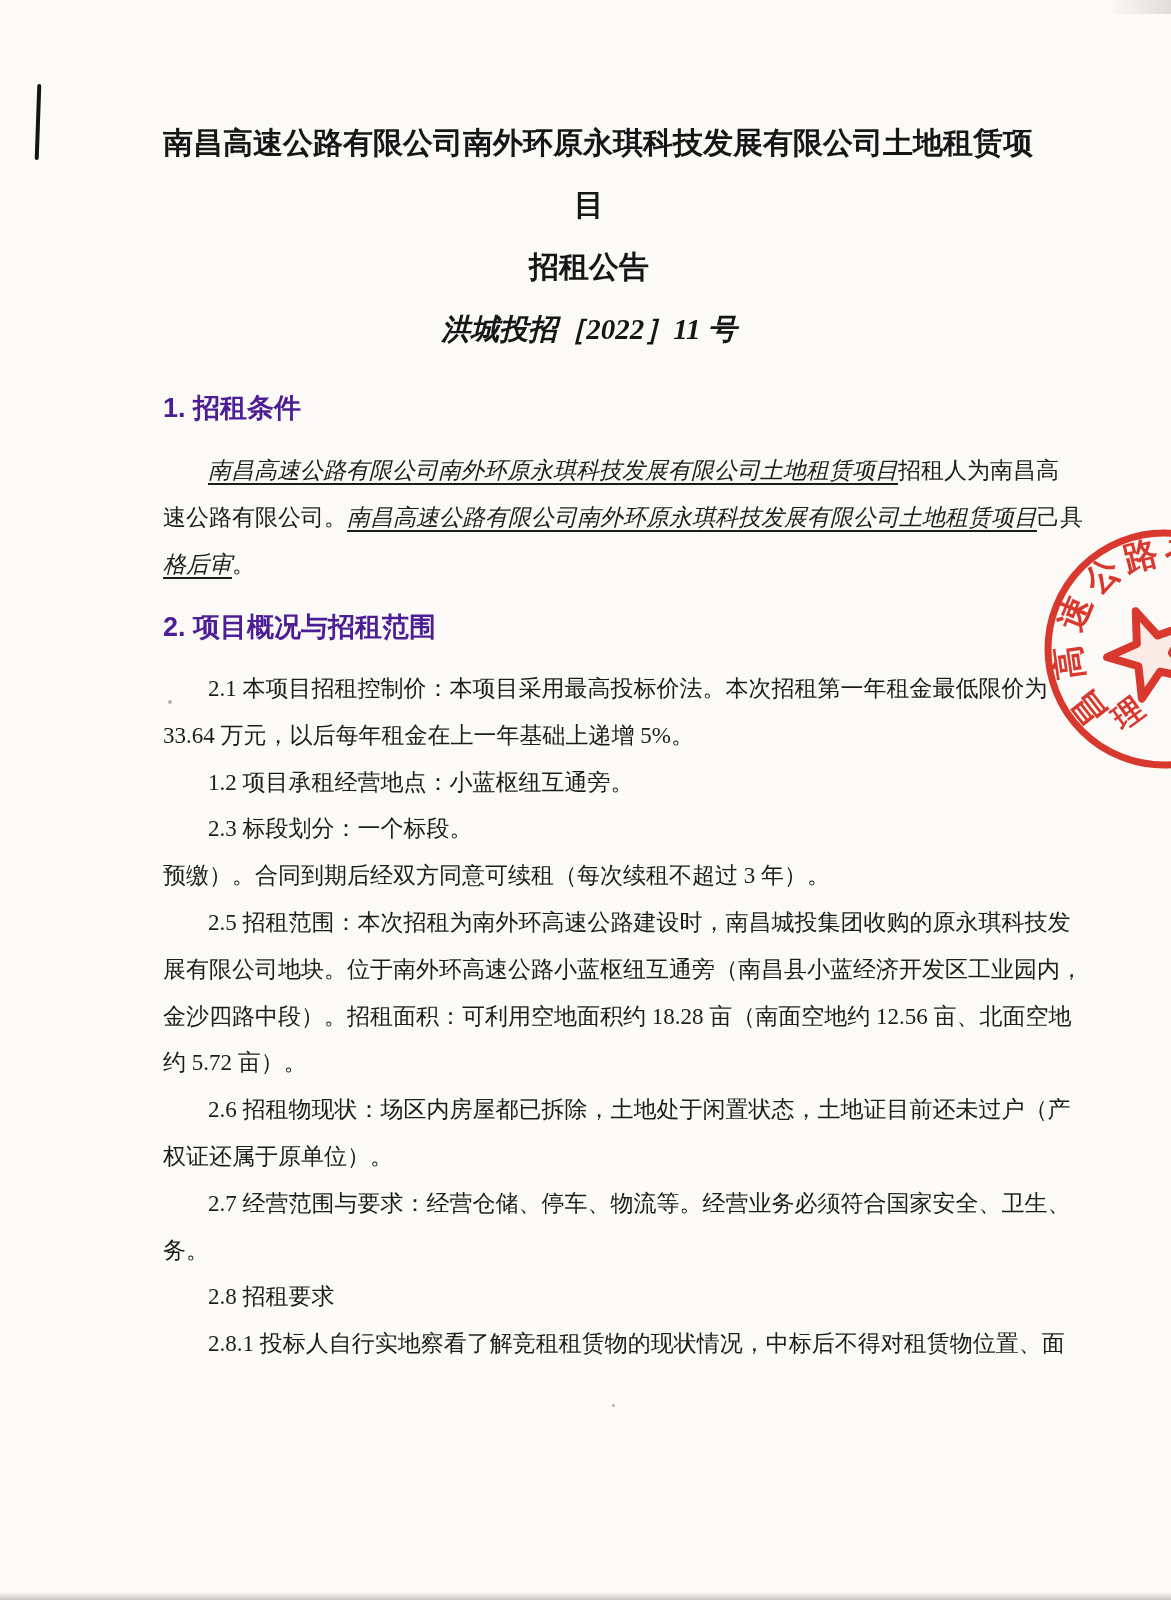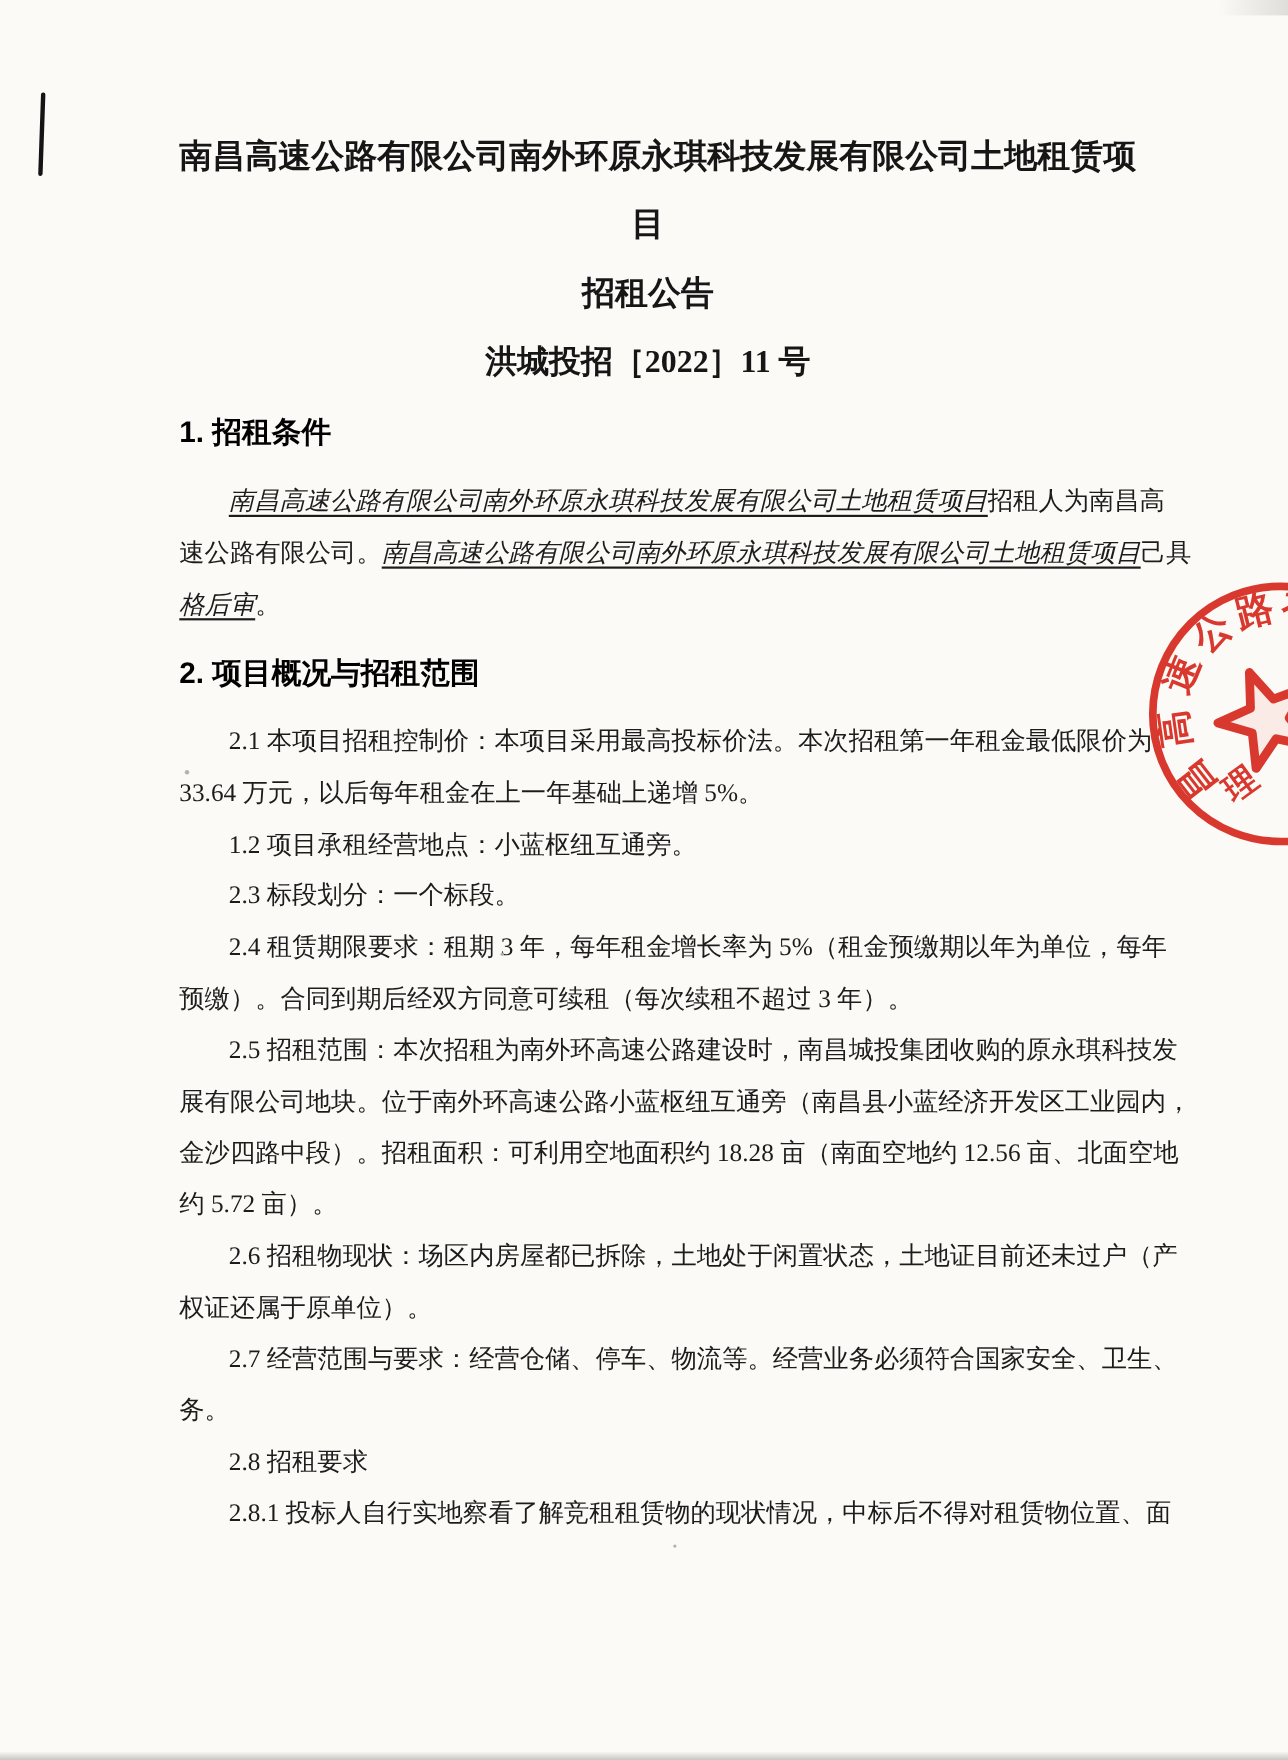--- a/index.html
+++ b/index.html
@@ -16,25 +16,25 @@
     background:#141414;border-radius:3px;transform:rotate(2deg);
   }
   .content{position:absolute;left:163px;top:0;width:852px;}
   .doc-title{
     padding-top:112px;
     font-family:"Liberation Sans","DejaVu Sans",sans-serif;
     font-weight:bold;font-size:30px;line-height:62px;
     text-align:center;color:#161616;
   }
   .t-line{white-space:nowrap;}
-  .doc-num{font-family:"Liberation Serif","DejaVu Serif",serif;font-size:29px;}
+  .doc-num{font-family:"Liberation Serif","DejaVu Serif",serif;font-size:29px;font-style:italic;}
   .sec-h{
-    margin:19px 0 0 0;
+    margin:34px 0 0 0;
     font-family:"Liberation Sans","DejaVu Sans",sans-serif;
-    font-weight:bold;font-size:27px;line-height:28px;color:#000000;
+    font-weight:bold;font-size:27px;line-height:28px;color:#4c1d95;
     white-space:nowrap;
   }
   .sec-h.second{margin-top:25px;}
   .para{font-size:23px;}
   .para.p1{margin-top:25px;line-height:47px;}
   .para.p2{margin-top:25px;line-height:46.8px;}
   .line{white-space:nowrap;}
   .line.indent{padding-left:45px;}
   .u{
     text-decoration:underline;
@@ -85,21 +85,20 @@
         <div class="line"><span class="u">格后审</span><span>。</span></div>
       </div>
 
     <div class="sec-h second">2. 项目概况与招租范围</div>
 
     <div class="para p2">
         <div class="line indent"><span>2.1 本项目招租控制价：本项目采用最高投标价法。本次招租第一年租金最低限价为</span></div>
         <div class="line"><span>33.64 万元，以后每年租金在上一年基础上递增 5%。</span></div>
         <div class="line indent"><span>1.2 项目承租经营地点：小蓝枢纽互通旁。</span></div>
         <div class="line indent"><span>2.3 标段划分：一个标段。</span></div>
-        <div class="line indent"><span>2.4 租赁期限要求：租期 3 年，每年租金增长率为 5%（租金预缴期以年为单位，每年</span></div>
         <div class="line"><span>预缴）。合同到期后经双方同意可续租（每次续租不超过 3 年）。</span></div>
         <div class="line indent"><span>2.5 招租范围：本次招租为南外环高速公路建设时，南昌城投集团收购的原永琪科技发</span></div>
         <div class="line"><span>展有限公司地块。位于南外环高速公路小蓝枢纽互通旁（南昌县小蓝经济开发区工业园内，</span></div>
         <div class="line"><span>金沙四路中段）。招租面积：可利用空地面积约 18.28 亩（南面空地约 12.56 亩、北面空地</span></div>
         <div class="line"><span>约 5.72 亩）。</span></div>
         <div class="line indent"><span>2.6 招租物现状：场区内房屋都已拆除，土地处于闲置状态，土地证目前还未过户（产</span></div>
         <div class="line"><span>权证还属于原单位）。</span></div>
         <div class="line indent"><span>2.7 经营范围与要求：经营仓储、停车、物流等。经营业务必须符合国家安全、卫生、</span></div>
         <div class="line"><span>务。</span></div>
         <div class="line indent"><span>2.8 招租要求</span></div>

